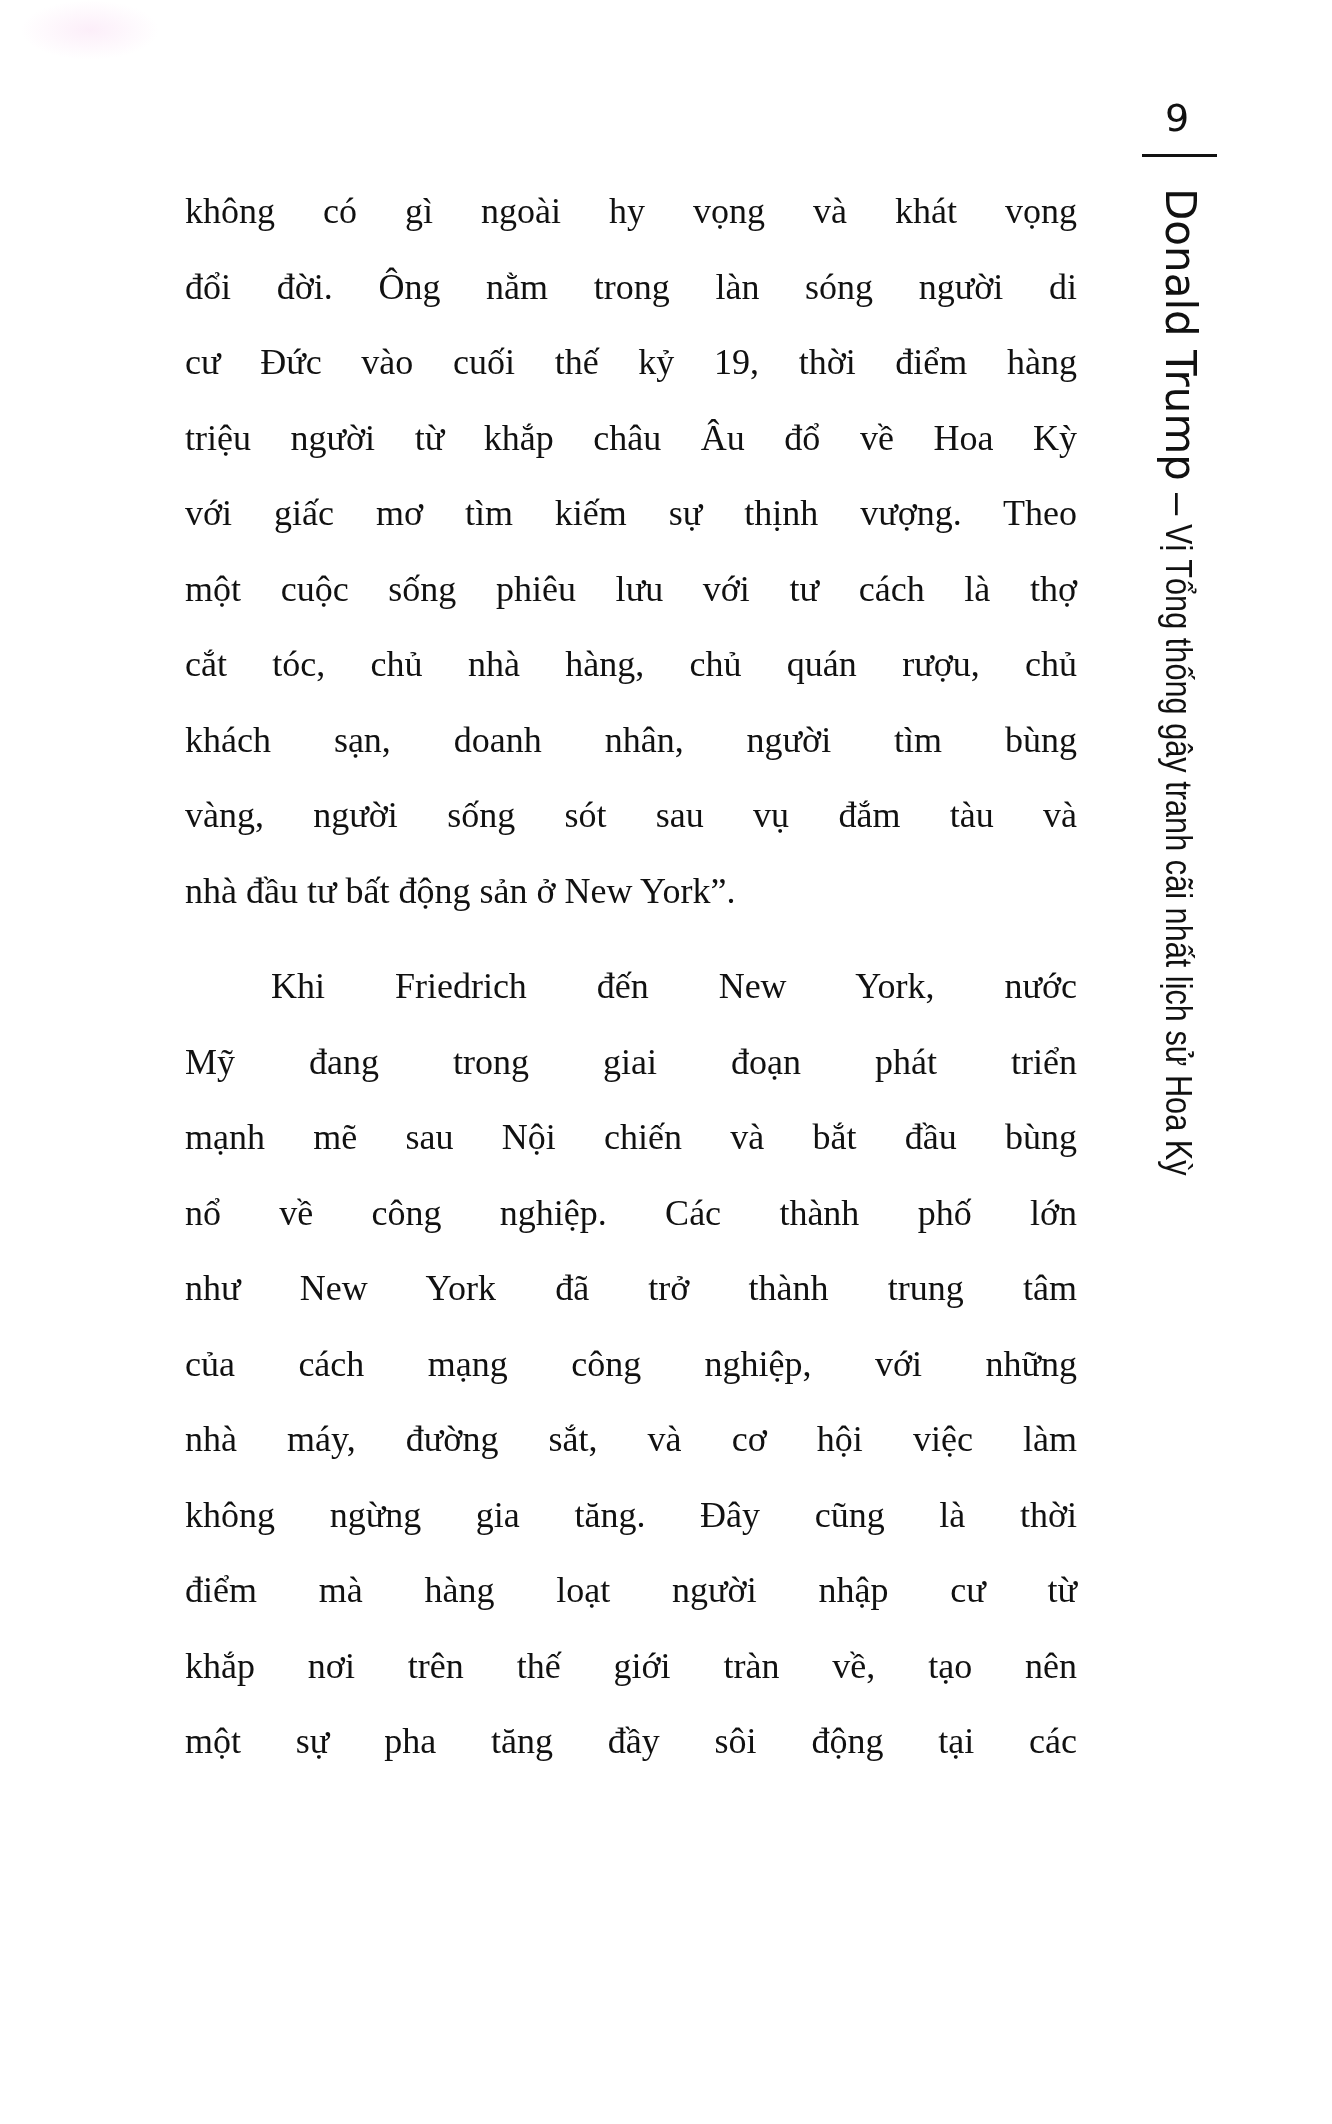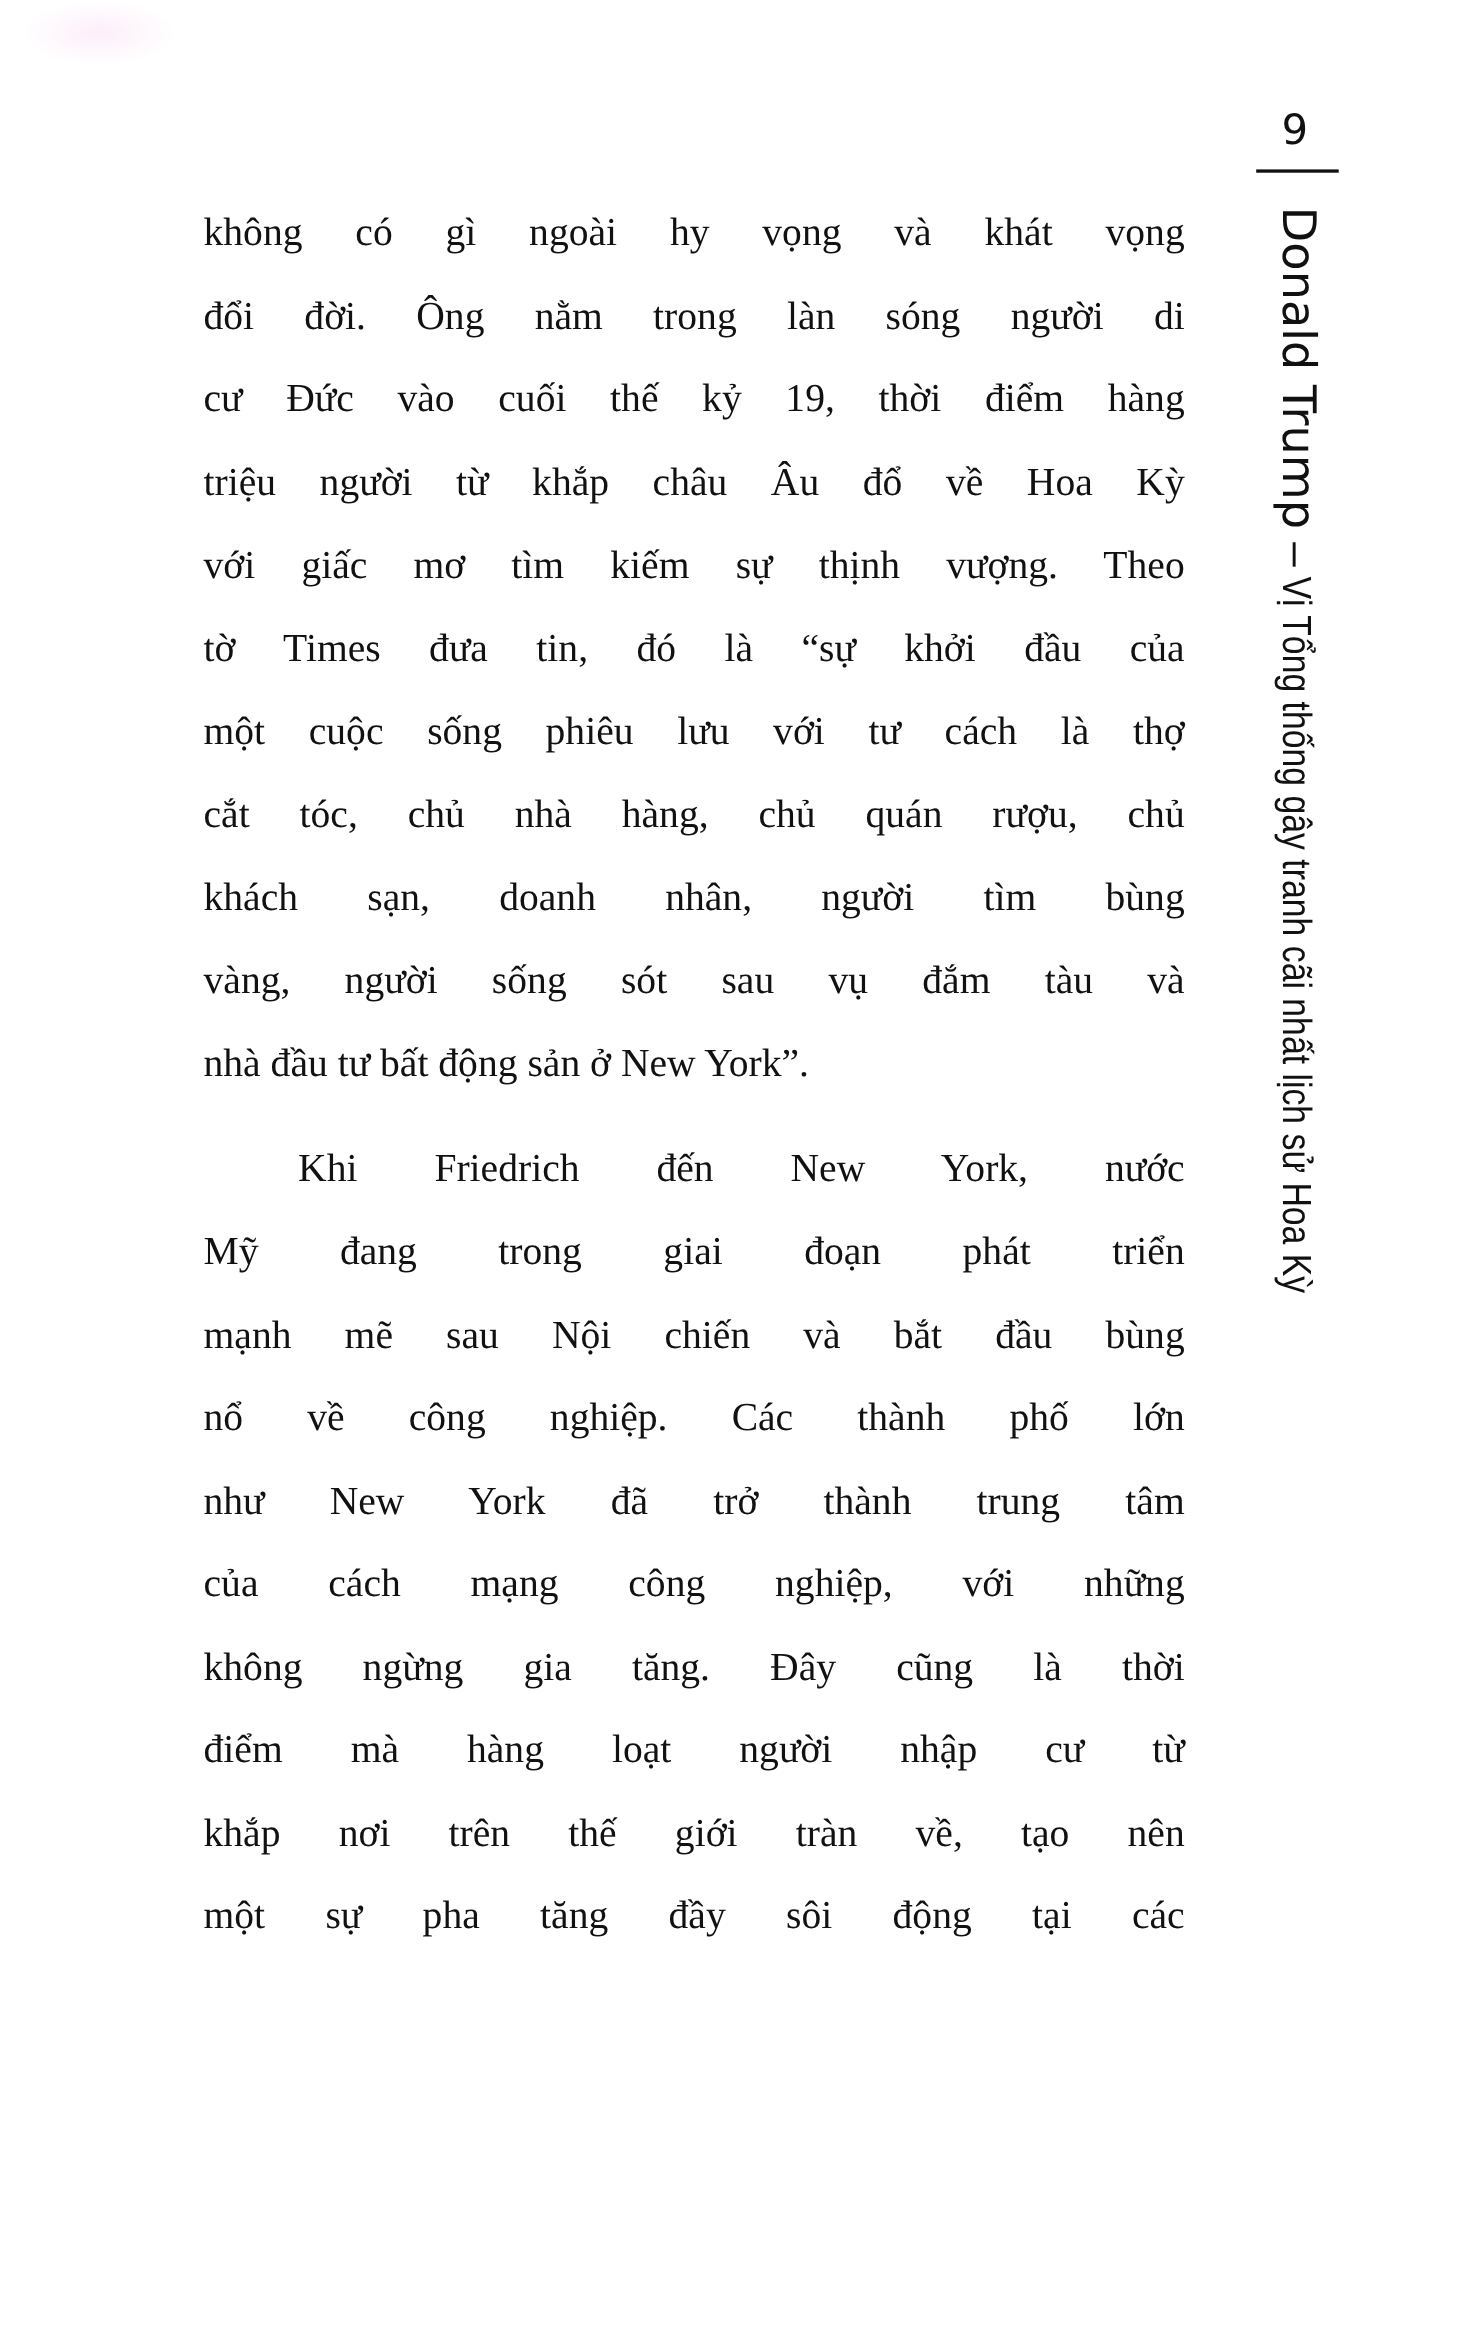--- a/index.html
+++ b/index.html
@@ -114,33 +114,33 @@
     <span class="running-title">Donald Trump</span><span class="running-sep">–</span><span class="running-subtitle">Vị Tổng thống gây tranh cãi nhất lịch sử Hoa Kỳ</span>
   </div>
 
   <div class="body-text">
     <div class="para">
       <div class="line">không có gì ngoài hy vọng và khát vọng</div>
       <div class="line">đổi đời. Ông nằm trong làn sóng người di</div>
       <div class="line">cư Đức vào cuối thế kỷ 19, thời điểm hàng</div>
       <div class="line">triệu người từ khắp châu Âu đổ về Hoa Kỳ</div>
       <div class="line">với giấc mơ tìm kiếm sự thịnh vượng. Theo</div>
-      <div class="line">tờ Times đưa tin, đó là “sự khởi đầu của</div>
       <div class="line">một cuộc sống phiêu lưu với tư cách là thợ</div>
       <div class="line">cắt tóc, chủ nhà hàng, chủ quán rượu, chủ</div>
       <div class="line">khách sạn, doanh nhân, người tìm bùng</div>
       <div class="line">vàng, người sống sót sau vụ đắm tàu và</div>
       <div class="line last">nhà đầu tư bất động sản ở New York”.</div>
     </div>
     <div class="para">
       <div class="line indent">Khi Friedrich đến New York, nước</div>
       <div class="line">Mỹ đang trong giai đoạn phát triển</div>
       <div class="line">mạnh mẽ sau Nội chiến và bắt đầu bùng</div>
       <div class="line">nổ về công nghiệp. Các thành phố lớn</div>
       <div class="line">như New York đã trở thành trung tâm</div>
       <div class="line">của cách mạng công nghiệp, với những</div>
+      <div class="line">nhà máy, đường sắt, và cơ hội việc làm</div>
       <div class="line">không ngừng gia tăng. Đây cũng là thời</div>
       <div class="line">điểm mà hàng loạt người nhập cư từ</div>
       <div class="line">khắp nơi trên thế giới tràn về, tạo nên</div>
       <div class="line">một sự pha tăng đầy sôi động tại các</div>
     </div>
   </div>
 </div>
 
 </body></html>

